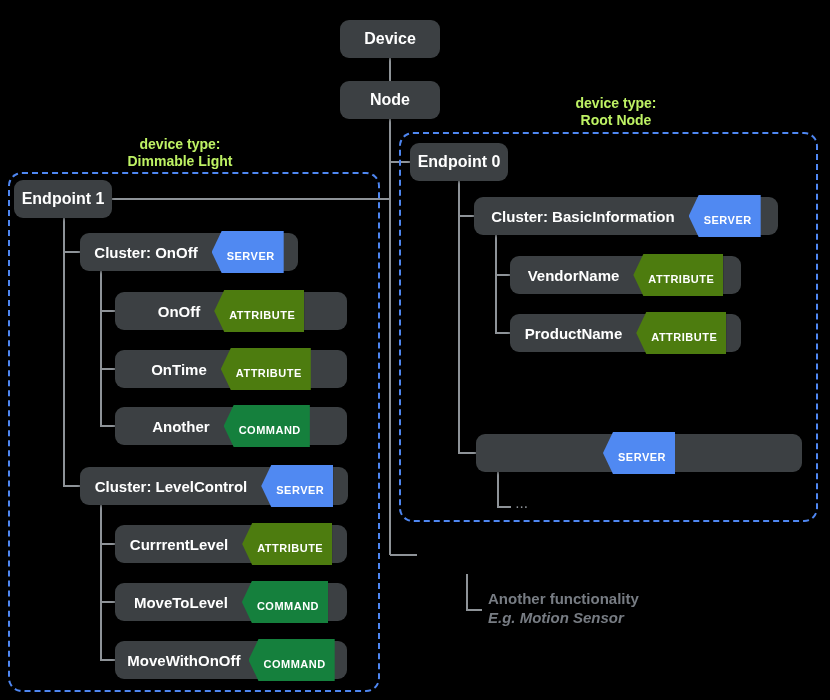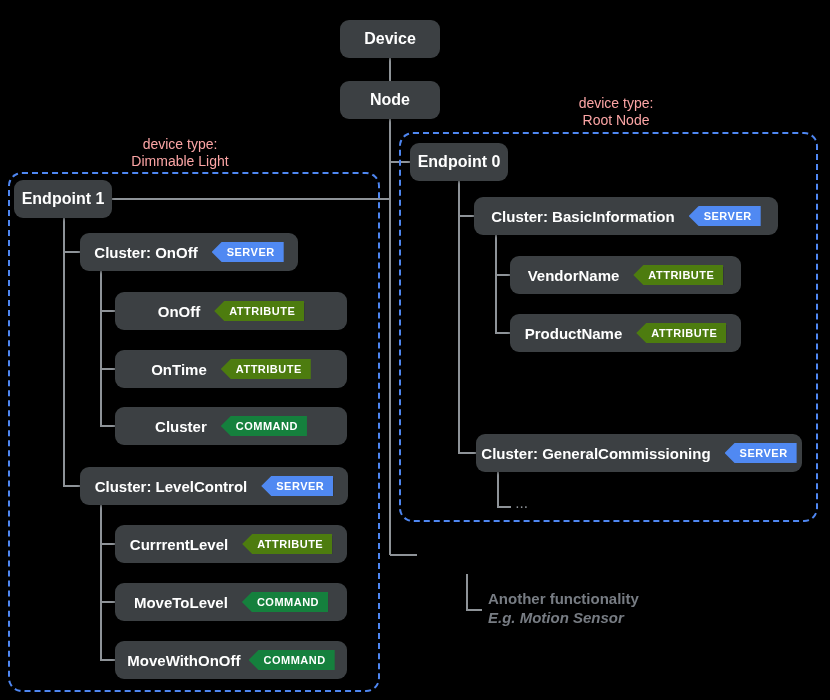--- a/index.html
+++ b/index.html
@@ -34,21 +34,21 @@
   #l-c4{left:458px;top:452px;width:18px}
   #l-gcv{left:497px;top:472px;height:36px}
   #l-gch{left:497px;top:506px;width:14px}
   #l-e2v{left:466px;top:574px;height:37px}
   #l-e2h{left:466px;top:609px;width:16px}
   
   .group{position:absolute;border:2px dashed #4f87f2;border-radius:14px;box-sizing:border-box;}
   #group-left{left:8px;top:172px;width:372px;height:520px}
   #group-right{left:399px;top:132px;width:419px;height:390px}
   
-  .gtitle{position:absolute;width:220px;text-align:center;color:#fca5a5;font-size:14px;font-weight:400;line-height:17px;}
+  .gtitle{position:absolute;width:220px;text-align:center;color:#bef264;font-size:14px;font-weight:700;line-height:17px;}
   #gtitle-left{left:70px;top:136px}
   #gtitle-right{left:506px;top:95px}
   .gtitle span{display:block;}
   
   .box{position:absolute;background:#3c4043;border-radius:9px;color:#fff;
        display:flex;align-items:center;justify-content:center;gap:14px;
        font-size:15px;font-weight:700;box-sizing:border-box;
        box-shadow:0 1px 3px rgba(0,0,0,.55);}
   .ep{font-size:16px}
   #device{left:340px;top:20px;width:100px;height:38px;font-size:16px}
@@ -62,21 +62,21 @@
   #attr-currentlevel{left:115px;top:525px;width:232px;height:38px}
   #cmd-movetolevel{left:115px;top:583px;width:232px;height:38px}
   #cmd-movewithonoff{left:115px;top:641px;width:232px;height:38px;gap:8px}
   #endpoint0{left:410px;top:143px;width:98px;height:38px}
   #cluster-basic{left:474px;top:197px;width:304px;height:38px}
   #attr-vendorname{left:510px;top:256px;width:231px;height:38px}
   #attr-productname{left:510px;top:314px;width:231px;height:38px}
   #cluster-gc{left:476px;top:434px;width:326px;height:38px}
   #endpoint2{left:417px;top:536px;width:98px;height:38px}
   
-  .badge{height:20px;display:flex;align-items:center;padding:0 9px 0 15px;
+  .badge{height:34px;display:flex;align-items:center;padding:8px 9px 0 15px;
          font-size:11px;font-weight:700;letter-spacing:.5px;color:#fff;
          clip-path:polygon(10px 0,100% 0,100% 100%,10px 100%,0 50%);
          filter:drop-shadow(2px 2px 0 rgba(0,0,0,.4));}
   .badge.server{background:#5089f2}
   .badge.attribute{background:#4d7c0f}
   .badge.command{background:#15803d}
   
   #ellipsis{position:absolute;left:516px;top:499px;color:#8e9398;font-size:10px;letter-spacing:1.5px;font-weight:700}
   #ep2-note{position:absolute;left:488px;top:589px;color:#777c83;font-size:15px;line-height:19px;font-weight:700}
   #ep2-note .it{font-style:italic;display:block}
@@ -142,21 +142,21 @@
   </div>
   <div class="box" id="attr-onoff">
     <span>OnOff</span>
     <span class="badge attribute">ATTRIBUTE</span>
   </div>
   <div class="box" id="attr-ontime">
     <span>OnTime</span>
     <span class="badge attribute">ATTRIBUTE</span>
   </div>
   <div class="box" id="cmd-toggle">
-    <span>Cluster</span>
+    <span>Another</span>
     <span class="badge command">COMMAND</span>
   </div>
   <div class="box" id="cluster-level">
     <span>Cluster: LevelControl</span>
     <span class="badge server">SERVER</span>
   </div>
   <div class="box" id="attr-currentlevel">
     <span>CurrrentLevel</span>
     <span class="badge attribute">ATTRIBUTE</span>
   </div>
@@ -178,21 +178,20 @@
   </div>
   <div class="box" id="attr-vendorname">
     <span>VendorName</span>
     <span class="badge attribute">ATTRIBUTE</span>
   </div>
   <div class="box" id="attr-productname">
     <span>ProductName</span>
     <span class="badge attribute">ATTRIBUTE</span>
   </div>
   <div class="box" id="cluster-gc">
-    <span>Cluster: GeneralCommissioning</span>
     <span class="badge server">SERVER</span>
   </div>
   <div id="ellipsis">...</div>
 
   <div id="ep2-note">
     <span class="up">Another functionality</span>
     <span class="it">E.g. Motion Sensor</span>
   </div>
 
 </div>

